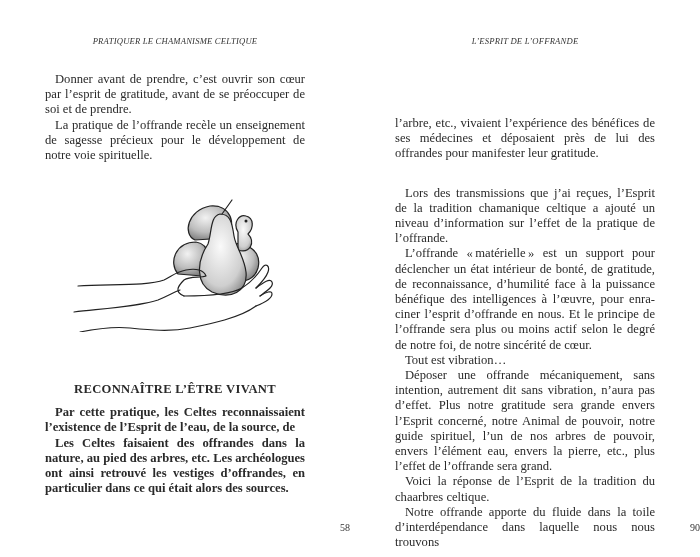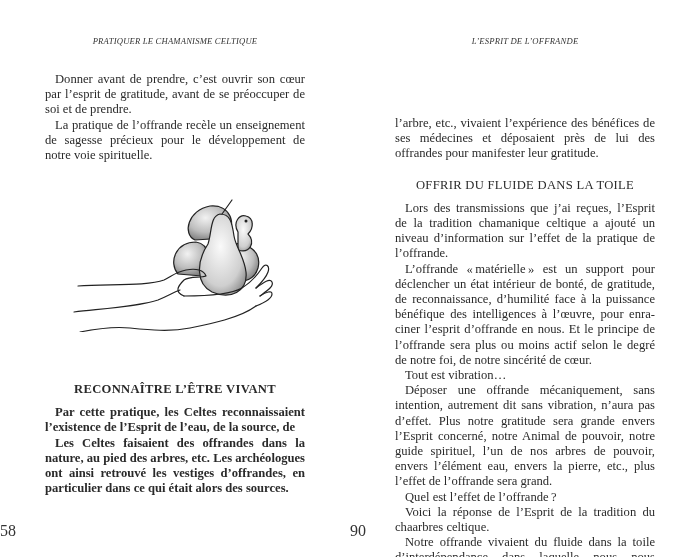--- a/index.html
+++ b/index.html
@@ -23,22 +23,22 @@
     }
     .left .column { left: 45px; }
     .right .column { left: 45px; }
     .para { margin: 0; text-indent: 10px; hyphens: manual; }
     .para.noindent { text-indent: 0; }
     .heading {
       text-align: center; font-size: 12.6px; letter-spacing: 0.3px;
       margin: 0; text-transform: uppercase;
     }
     .folio {
-      position: absolute; top: 510px; left: 0; width: 350px; text-align: left;
-      font-size: 16px; color: #333;
+      position: absolute; top: 510px; left: 0; width: 350px; text-align: right;
+      font-size: 10px; color: #333;
     }
     .illustration { position: absolute; left: 70px; top: 180px; width: 210px; height: 140px; }
   </style>
 </head>
 <body>
 
 <div class="page left">
   <div class="running-head">PRATIQUER LE CHAMANISME CELTIQUE</div>
 
   <div class="column" style="top:60px;">
@@ -91,25 +91,23 @@
 
   <div class="folio">58</div>
 </div>
 
 <div class="page right">
   <div class="running-head">L’ESPRIT DE L’OFFRANDE</div>
 
   <div class="column" style="top:60px;margin-top:44px;">
     <p class="para noindent">l’arbre, etc., vivaient l’expérience des bénéfices de ses médecines et déposaient près de lui des offrandes pour manifester leur gratitude.</p>
     <div style="height:16px"></div>
-    <p class="heading">OFFRIR DU FLUIDE DANS LA TOILE</p>
     <div style="height:8px"></div>
     <p class="para">Lors des transmissions que j’ai reçues, l’Esprit de la tradition chamanique celtique a ajouté un niveau d’information sur l’effet de la pratique de l’offrande.</p>
     <p class="para">L’offrande « matérielle » est un support pour déclencher un état intérieur de bonté, de gratitude, de reconnaissance, d’humilité face à la puissance bénéfique des intelligences à l’œuvre, pour enra­ciner l’esprit d’offrande en nous. Et le principe de l’offrande sera plus ou moins actif selon le degré de notre foi, de notre sincérité de cœur.</p>
     <p class="para">Tout est vibration…</p>
     <p class="para">Déposer une offrande mécaniquement, sans intention, autrement dit sans vibration, n’aura pas d’effet. Plus notre gratitude sera grande envers l’Esprit concerné, notre Animal de pouvoir, notre guide spirituel, l’un de nos arbres de pouvoir, envers l’élément eau, envers la pierre, etc., plus l’effet de l’offrande sera grand.</p>
-    <p class="para">Quel est l’effet de l’offrande ?</p>
     <p class="para">Voici la réponse de l’Esprit de la tradition du cha­arbres celtique.</p>
-    <p class="para">Notre offrande vivaient du fluide dans la toile d’in­terdépendance dans laquelle nous nous trouvons</p>
+    <p class="para">Notre offrande apporte du fluide dans la toile d’in­terdépendance dans laquelle nous nous trouvons</p>
   </div>
 
   <div class="folio">90</div>
 </div>
 
 </body></html>

